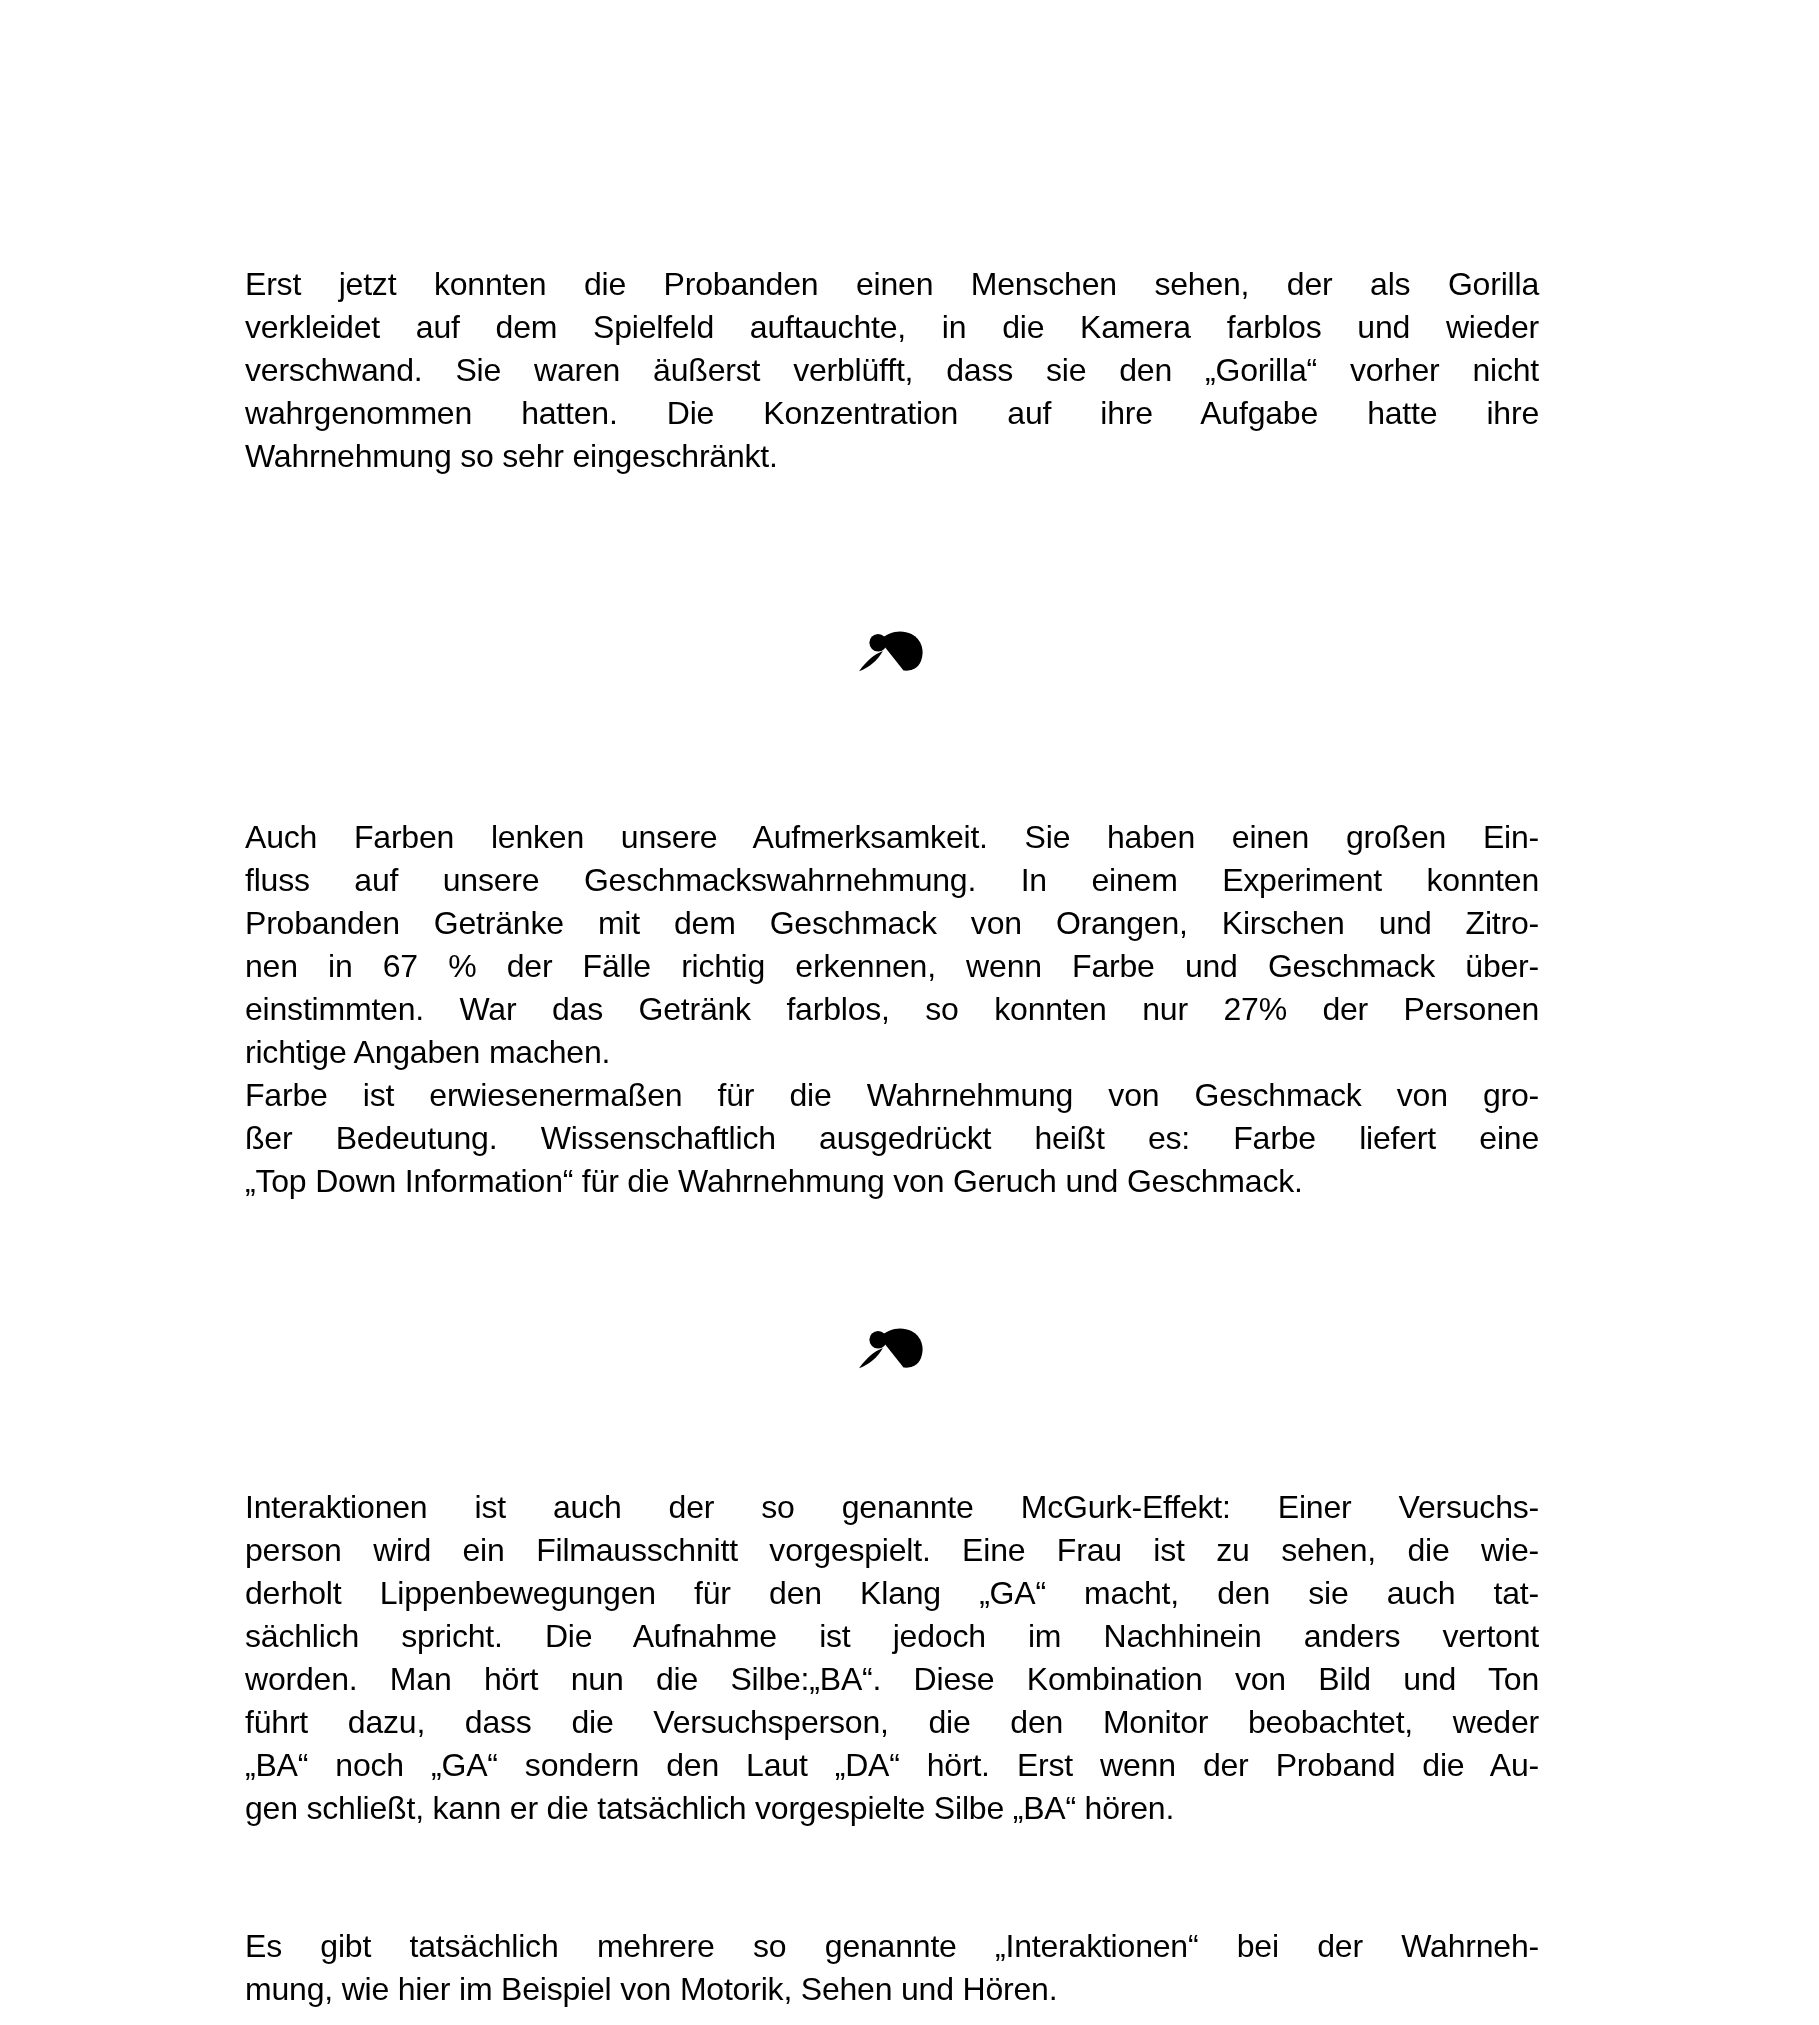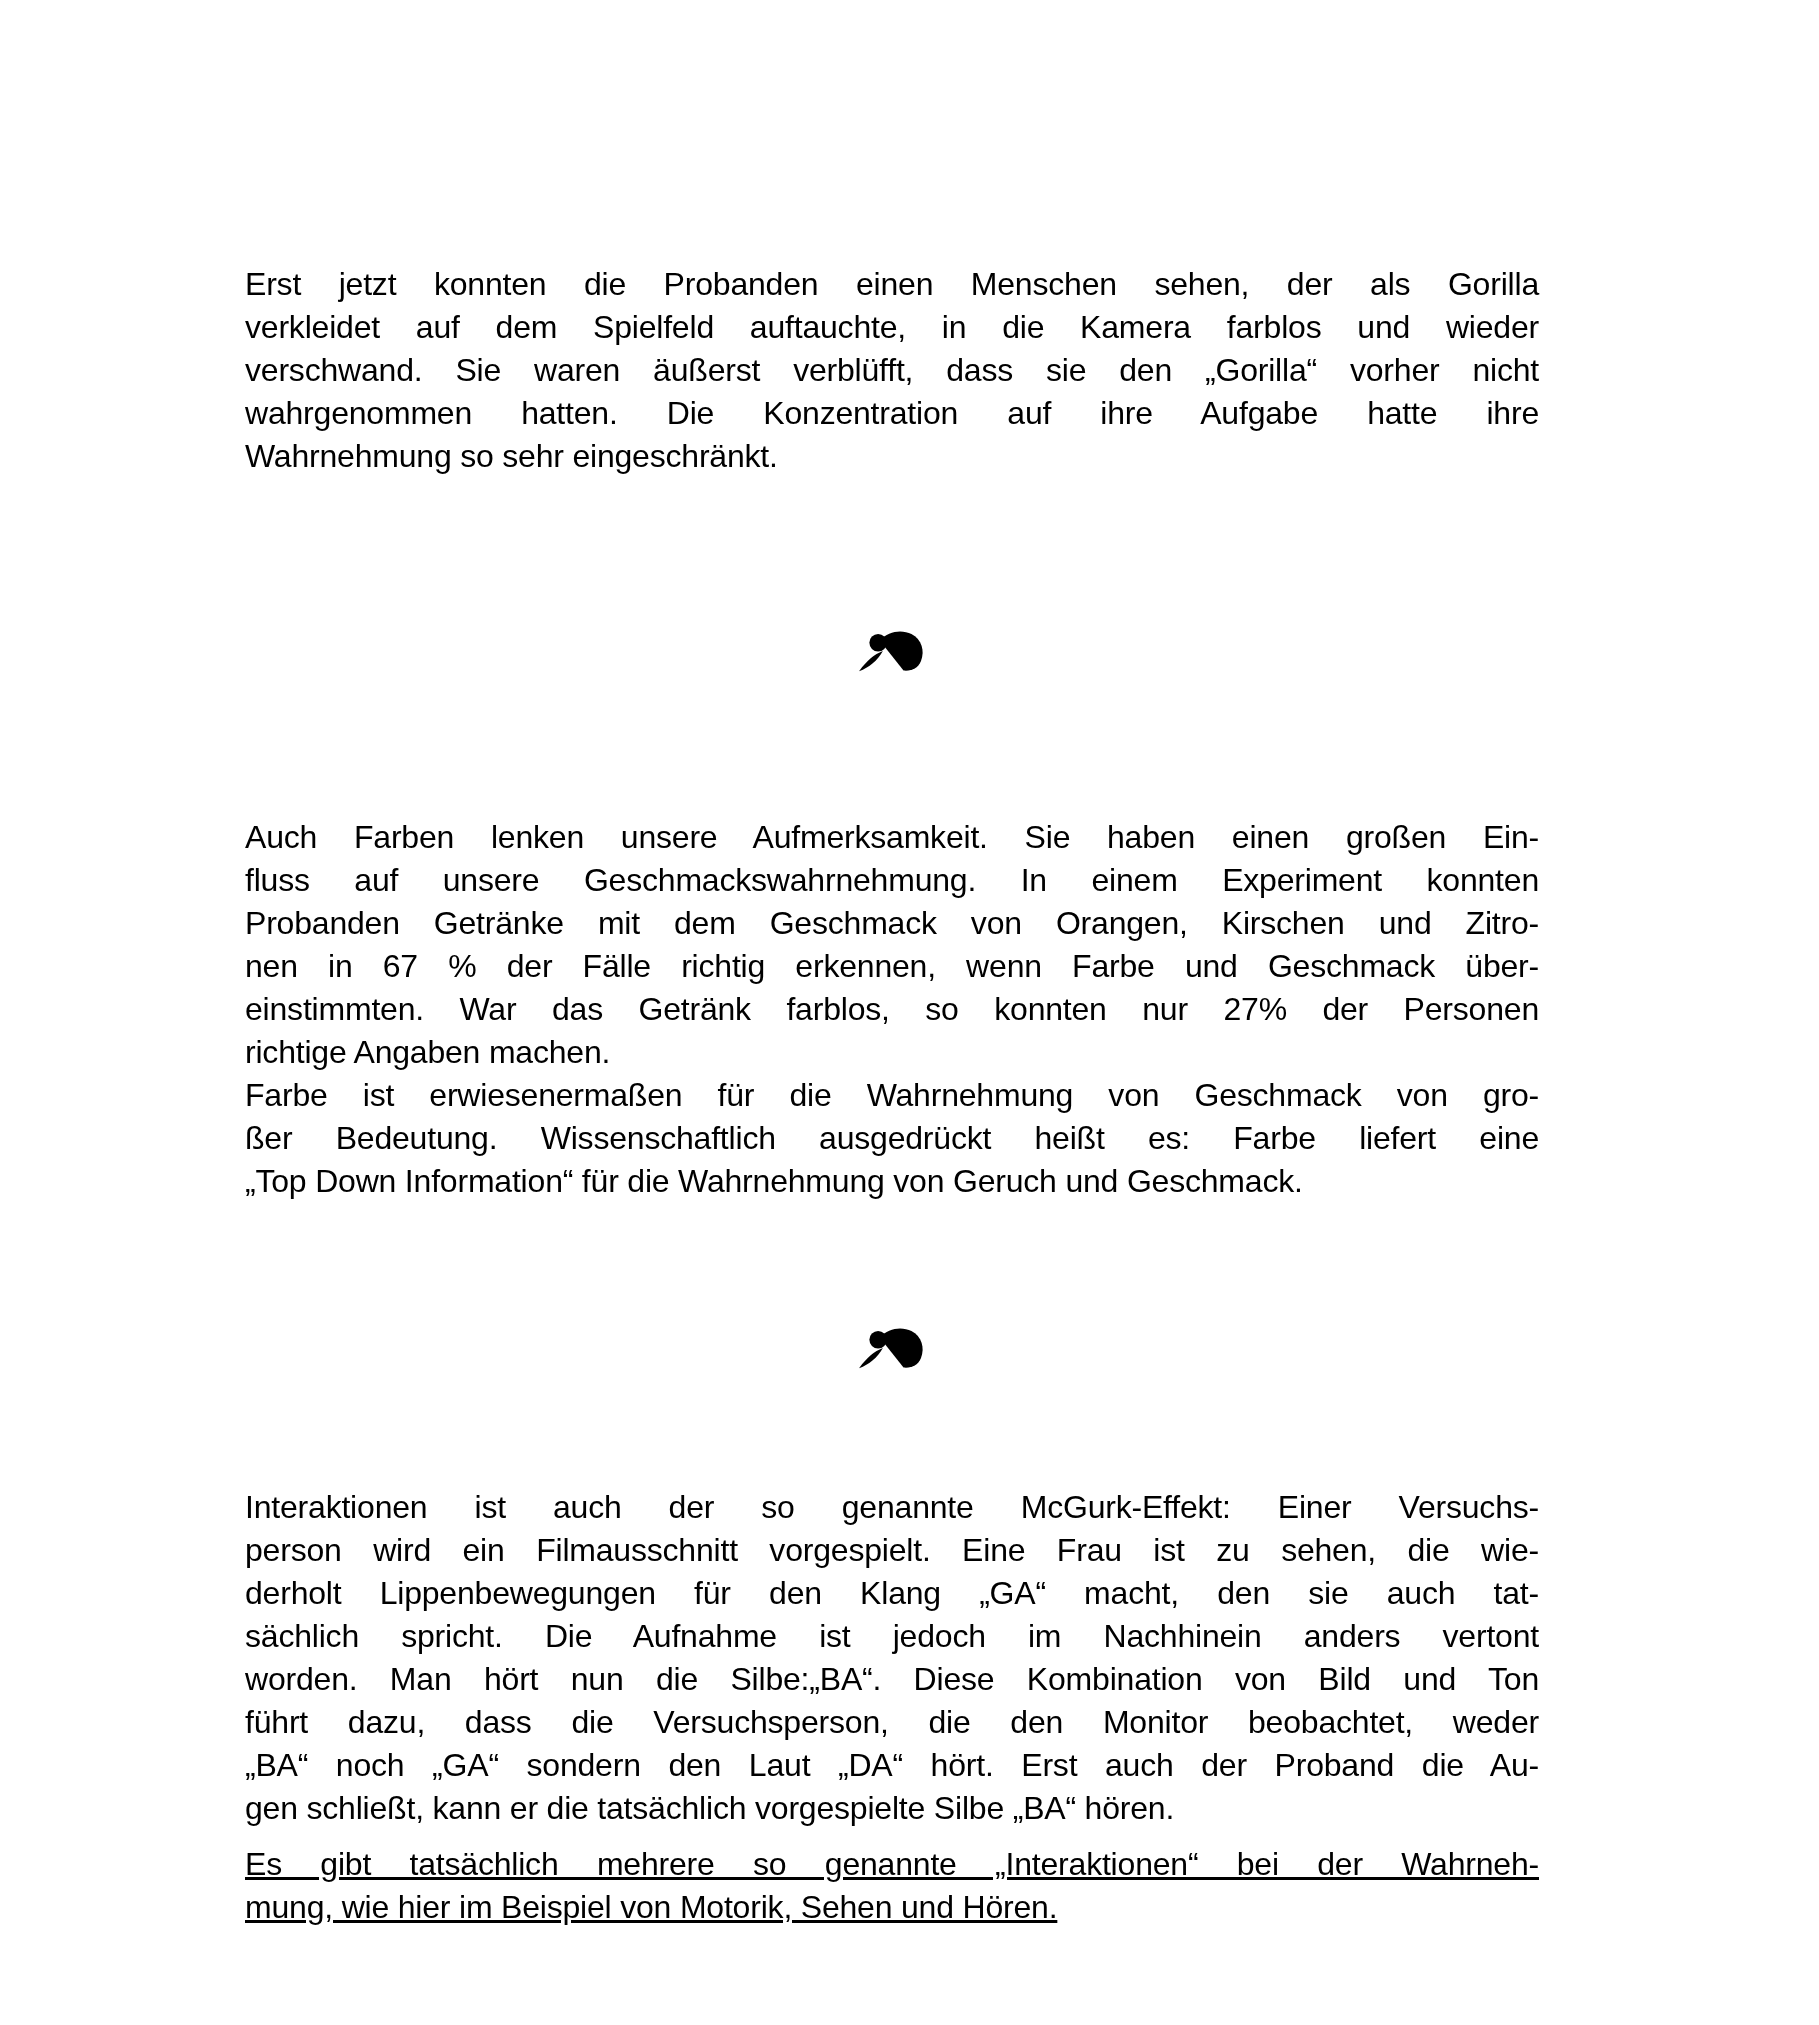--- a/index.html
+++ b/index.html
@@ -42,21 +42,21 @@
     justify-content: center;
   }
   .ornament svg {
     width: 68px;
     height: 45px;
   }
   #p1 { top: 263px; }
   #p2 { top: 816px; }
   #p3 { top: 1074px; }
   #p4 { top: 1486px; }
-  #p5 { top: 1843px; text-decoration: underline; }
+  #p5 { top: 1925px; }
   #orn1 { top: 629px; }
   #orn2 { top: 1326px; }
 </style>
 </head>
 <body>
 
 <div class="page">
 
   <svg width="0" height="0" style="position:absolute">
     <defs>
@@ -104,21 +104,21 @@
     </svg>
   </div>
 
   <div class="para" id="p4">
       <div class="line">Interaktionen ist auch der so genannte McGurk-Effekt: Einer Versuchs-</div>
       <div class="line">person wird ein Filmausschnitt vorgespielt. Eine Frau ist zu sehen, die wie-</div>
       <div class="line">derholt Lippenbewegungen für den Klang „GA“ macht, den sie auch tat-</div>
       <div class="line">sächlich spricht. Die Aufnahme ist jedoch im Nachhinein anders vertont</div>
       <div class="line">worden. Man hört nun die Silbe:„BA“. Diese Kombination von Bild und Ton</div>
       <div class="line">führt dazu, dass die Versuchsperson, die den Monitor beobachtet, weder</div>
-      <div class="line">„BA“ noch „GA“ sondern den Laut „DA“ hört. Erst auch der Proband die Au-</div>
+      <div class="line">„BA“ noch „GA“ sondern den Laut „DA“ hört. Erst wenn der Proband die Au-</div>
       <div class="line last">gen schließt, kann er die tatsächlich vorgespielte Silbe „BA“ hören.</div>
     </div>
 
   <div class="para" id="p5">
       <div class="line">Es gibt tatsächlich mehrere so genannte „Interaktionen“ bei der Wahrneh-</div>
       <div class="line last">mung, wie hier im Beispiel von Motorik, Sehen und Hören.</div>
     </div>
 
 </div>
 

